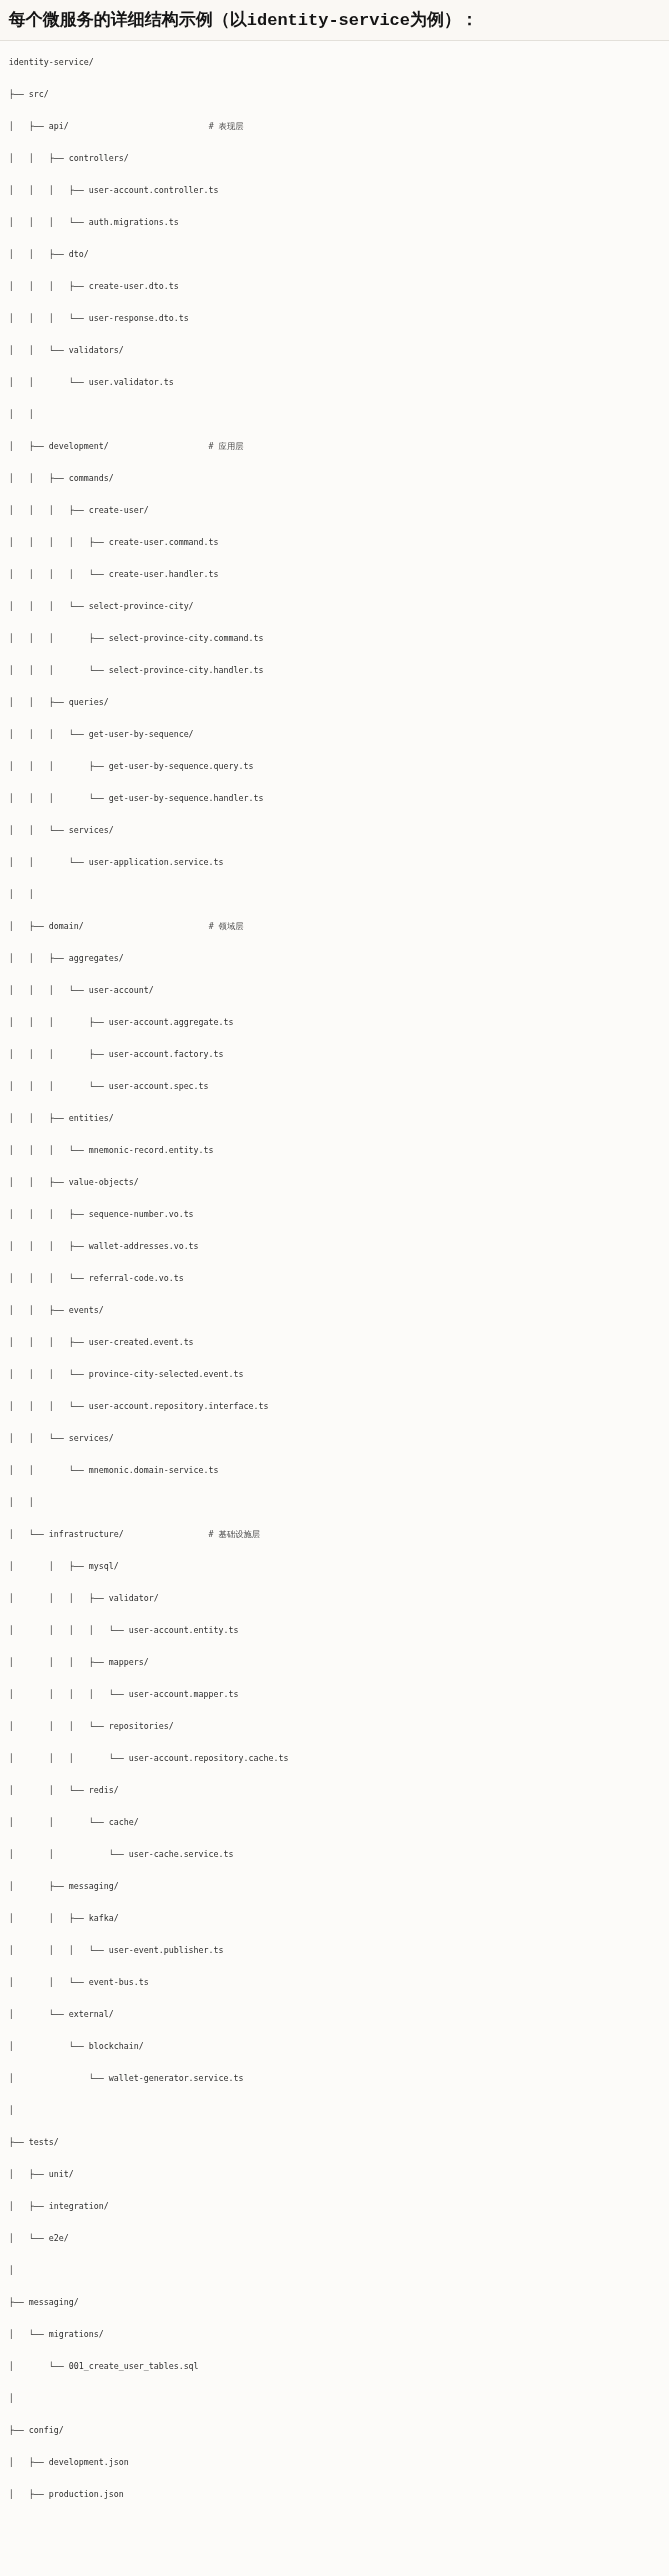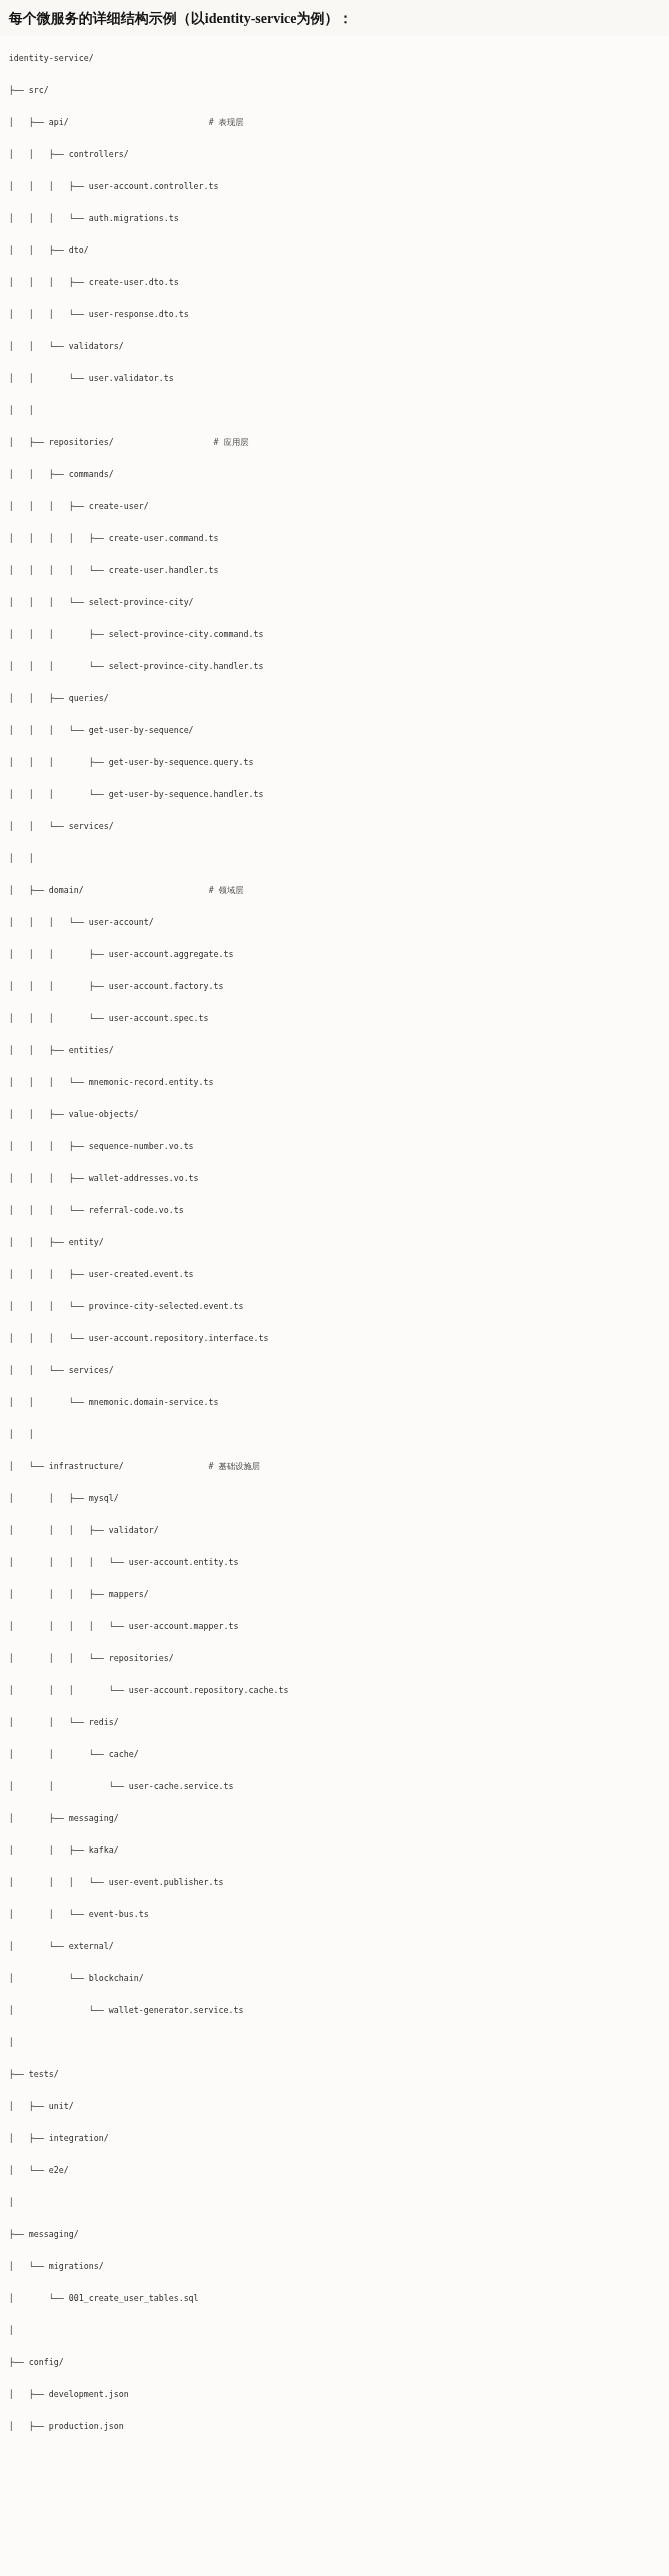--- a/index.html
+++ b/index.html
@@ -10,23 +10,23 @@
   }
   body {
     width: 669px;
     font-family: "Liberation Serif", "DejaVu Serif", serif;
     color: #1f1f1f;
     -webkit-font-smoothing: antialiased;
   }
 
   
   .doc-title {
-    font-family: Liberation Serif, serif;
+    font-family: Liberation Mono, monospace;
     font-weight: bold;
-    font-size: 14px;
+    font-size: 17px;
     line-height: 1.4;
     color: #141414;
     padding: 8.8px 8.8px 7.5px 8.8px;
     margin: 0;
     background: #faf8f4;
   }
   .rule {
     height: 0.6px;
     background: #e3e0da;
     width: 100%;
@@ -70,46 +70,48 @@
 <span class="row"><span>│   ├── api/</span><span>                            </span><span class="cmt"># 表现层</span></span>
 <span class="row"><span>│   │   ├── controllers/</span></span>
 <span class="row"><span>│   │   │   ├── user-account.controller.ts</span></span>
 <span class="row"><span>│   │   │   └── auth.migrations.ts</span></span>
 <span class="row"><span>│   │   ├── dto/</span></span>
 <span class="row"><span>│   │   │   ├── create-user.dto.ts</span></span>
 <span class="row"><span>│   │   │   └── user-response.dto.ts</span></span>
 <span class="row"><span>│   │   └── validators/</span></span>
 <span class="row"><span>│   │       └── user.validator.ts</span></span>
 <span class="row"><span>│   │</span></span>
-<span class="row"><span>│   ├── repositories/</span><span>                    </span><span class="cmt"># 应用层</span></span>
+<span class="row"><span>│   ├── development/</span><span>                    </span><span class="cmt"># 应用层</span></span>
 <span class="row"><span>│   │   ├── commands/</span></span>
 <span class="row"><span>│   │   │   ├── create-user/</span></span>
 <span class="row"><span>│   │   │   │   ├── create-user.command.ts</span></span>
 <span class="row"><span>│   │   │   │   └── create-user.handler.ts</span></span>
 <span class="row"><span>│   │   │   └── select-province-city/</span></span>
 <span class="row"><span>│   │   │       ├── select-province-city.command.ts</span></span>
 <span class="row"><span>│   │   │       └── select-province-city.handler.ts</span></span>
 <span class="row"><span>│   │   ├── queries/</span></span>
 <span class="row"><span>│   │   │   └── get-user-by-sequence/</span></span>
 <span class="row"><span>│   │   │       ├── get-user-by-sequence.query.ts</span></span>
 <span class="row"><span>│   │   │       └── get-user-by-sequence.handler.ts</span></span>
 <span class="row"><span>│   │   └── services/</span></span>
+<span class="row"><span>│   │       └── user-application.service.ts</span></span>
 <span class="row"><span>│   │</span></span>
 <span class="row"><span>│   ├── domain/</span><span>                         </span><span class="cmt"># 领域层</span></span>
+<span class="row"><span>│   │   ├── aggregates/</span></span>
 <span class="row"><span>│   │   │   └── user-account/</span></span>
 <span class="row"><span>│   │   │       ├── user-account.aggregate.ts</span></span>
 <span class="row"><span>│   │   │       ├── user-account.factory.ts</span></span>
 <span class="row"><span>│   │   │       └── user-account.spec.ts</span></span>
 <span class="row"><span>│   │   ├── entities/</span></span>
 <span class="row"><span>│   │   │   └── mnemonic-record.entity.ts</span></span>
 <span class="row"><span>│   │   ├── value-objects/</span></span>
 <span class="row"><span>│   │   │   ├── sequence-number.vo.ts</span></span>
 <span class="row"><span>│   │   │   ├── wallet-addresses.vo.ts</span></span>
 <span class="row"><span>│   │   │   └── referral-code.vo.ts</span></span>
-<span class="row"><span>│   │   ├── entity/</span></span>
+<span class="row"><span>│   │   ├── events/</span></span>
 <span class="row"><span>│   │   │   ├── user-created.event.ts</span></span>
 <span class="row"><span>│   │   │   └── province-city-selected.event.ts</span></span>
 <span class="row"><span>│   │   │   └── user-account.repository.interface.ts</span></span>
 <span class="row"><span>│   │   └── services/</span></span>
 <span class="row"><span>│   │       └── mnemonic.domain-service.ts</span></span>
 <span class="row"><span>│   │</span></span>
 <span class="row"><span>│   └── infrastructure/</span><span>                 </span><span class="cmt"># 基础设施层</span></span>
 <span class="row"><span>│       │   ├── mysql/</span></span>
 <span class="row"><span>│       │   │   ├── validator/</span></span>
 <span class="row"><span>│       │   │   │   └── user-account.entity.ts</span></span>

